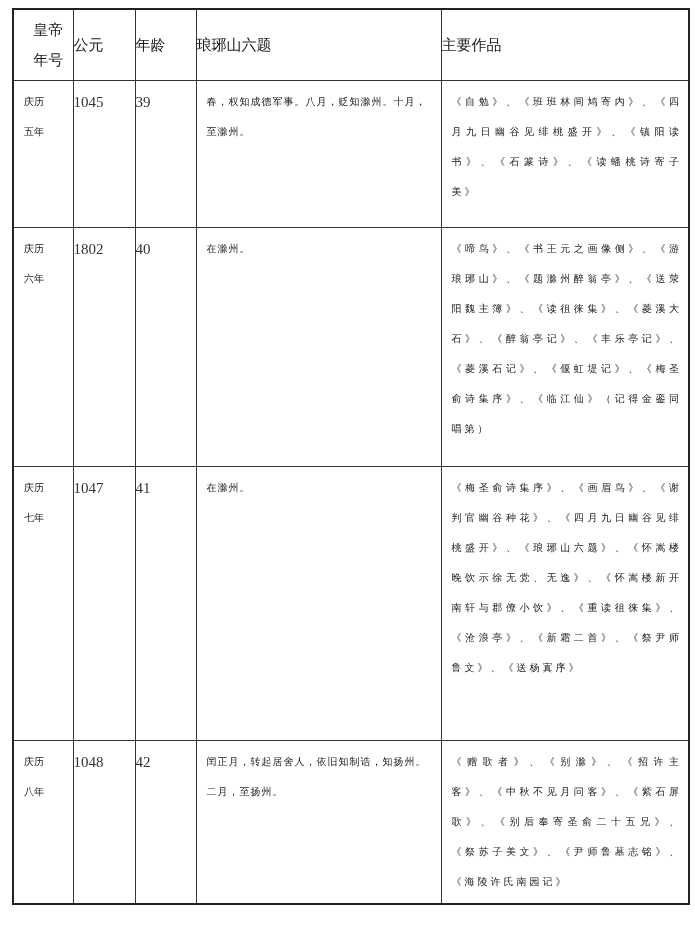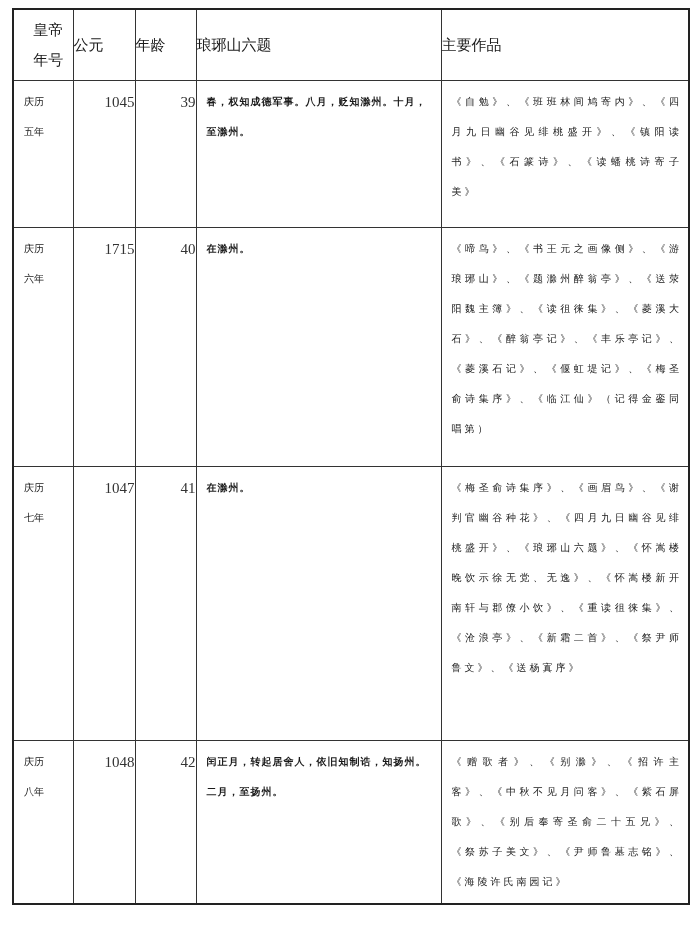--- a/index.html
+++ b/index.html
@@ -5,22 +5,22 @@
   html, body { margin: 0; padding: 0; background: #ffffff; }
   body { width: 695px; height: 931px; position: relative; overflow: hidden;
          font-family: "DejaVu Serif", "Liberation Serif", serif; color: #1a1a1a; }
   table.chron { position: absolute; left: 12px; top: 8px; border-collapse: collapse;
                 table-layout: fixed; border: 2px solid #222; }
   table.chron td, table.chron th { border: 1px solid #333; vertical-align: top; padding: 0; }
   th { font-weight: normal; font-size: 15px; vertical-align: middle !important; text-align: left; height: 70px; }
   th.reign { text-align: center; padding-left: 10px !important; line-height: 30px; }
   td { font-size: 10px; line-height: 30px; }
   td.reign { padding: 6px 0 0 10px !important; }
-  td.year, td.age { text-align: right; padding-top: 6px !important; font-family: "Liberation Serif", serif; font-size: 15px; color: #333; }
-  td.bio { padding: 6px 8px 0 10px !important; letter-spacing: 1px; font-weight: bold; }
+  td.year, td.age { text-align: left; padding-top: 6px !important; font-family: "Liberation Serif", serif; font-size: 15px; color: #333; }
+  td.bio { padding: 6px 8px 0 10px !important; letter-spacing: 1px; }
   td.works { padding: 6px 6px 0 10px !important; text-align: justify; letter-spacing: 3px; }
   tr.r1 td { height: 140px; }
   tr.r2 td { height: 232px; }
   tr.r3 td { height: 267px; }
   tr.r4 td { height: 156px; }
   .col-reign { width: 60px; } .col-year { width: 62px; } .col-age { width: 61px; }
   .col-bio { width: 245px; } .col-works { width: 248px; }
 </style>
 </head>
 <body>
@@ -54,21 +54,21 @@
       <td class="year">1045</td>
       <td class="age">39</td>
       <td class="bio">春，权知成德军事。八月，贬知滁州。十月，至滁州。</td>
       <td class="works">《自勉》、《班班林间鸠寄内》、《四月九日幽谷见绯桃盛开》、《镇阳读书》、《石篆诗》、《读蟠桃诗寄子美》</td>
     </tr>
     <tr class="r2">
       <td class="reign">
         <div>庆历</div>
         <div>六年</div>
       </td>
-      <td class="year">1715</td>
+      <td class="year">1802</td>
       <td class="age">40</td>
       <td class="bio">在滁州。</td>
       <td class="works">《啼鸟》、《书王元之画像侧》、《游琅琊山》、《题滁州醉翁亭》、《送荥阳魏主簿》、《读徂徕集》、《菱溪大石》、《醉翁亭记》、《丰乐亭记》、《菱溪石记》、《偃虹堤记》、《梅圣俞诗集序》、《临江仙》（记得金銮同唱第）</td>
     </tr>
     <tr class="r3">
       <td class="reign">
         <div>庆历</div>
         <div>七年</div>
       </td>
       <td class="year">1047</td>

